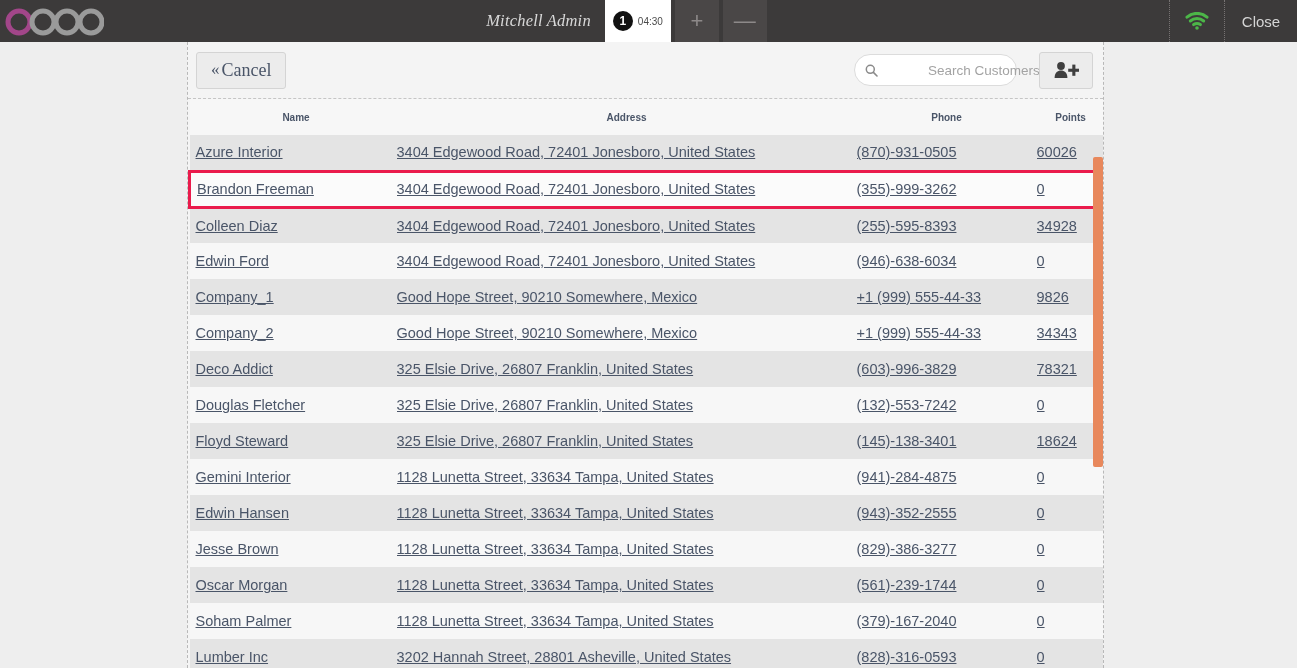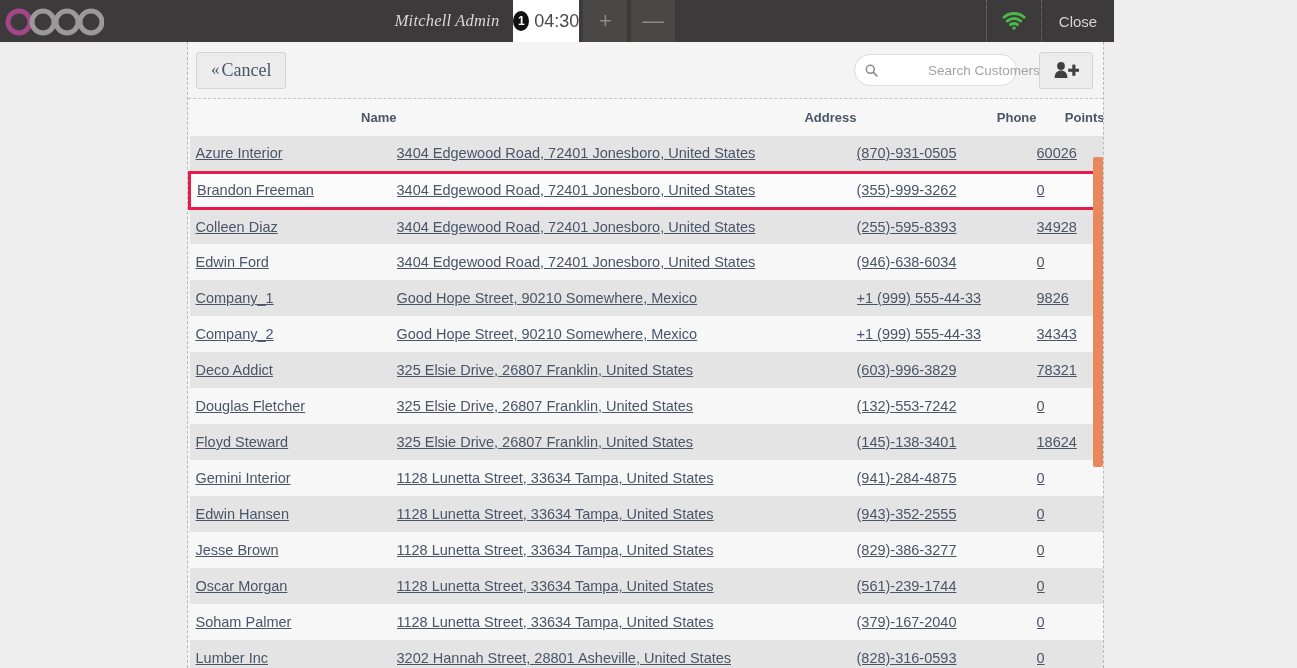--- a/index.html
+++ b/index.html
@@ -6,21 +6,21 @@
   html, body {
     width: 1297px; height: 668px;
     font-family: "Liberation Sans", sans-serif;
     background: #eeeeee;
     overflow: hidden;
   }
 
   
   .topbar {
     position: absolute; top: 0; left: 0;
-    width: 1114px; height: 42px;
+    width: 1297px; height: 42px;
     background: #3c3a3a;
     display: flex; align-items: center;
   }
   .logo {
     margin-left: 4px;
     display: flex; align-items: center;
     height: 42px;
   }
   .logo svg { display: block; }
 
@@ -43,21 +43,21 @@
     display: flex; align-items: center; justify-content: center;
     gap: 5px;
   }
   .order-badge {
     width: 20px; height: 20px; border-radius: 50%;
     background: #111111; color: #ffffff;
     font-size: 12px; font-weight: bold;
     display: flex; align-items: center; justify-content: center;
     line-height: 1;
   }
-  .order-time { color: #4a4a4a; font-size: 18px; }
+  .order-time { color: #4a4a4a; font-size: 10px; }
 
   .tab-btn {
     width: 44px; height: 42px;
     background: #4a4747;
     margin-left: 4px;
     display: flex; align-items: center; justify-content: center;
     color: #8d8989; font-size: 22px; line-height: 1;
   }
 
   .right-tools {
@@ -144,22 +144,22 @@
     height: 570px;
     overflow: hidden;
     border-top: 1px dashed #c5c5c5;
   }
   table.clist {
     width: 915px;
     border-collapse: collapse;
     table-layout: fixed;
   }
   table.clist th {
-    text-align: right;
-    font-size: 13px;
+    text-align: center;
+    font-size: 10px;
     font-weight: bold;
     color: #4a5568;
     background: #f7f7f7;
     padding: 11px 0 11px 0;
     height: 36px;
   }
   table.clist td {
     font-size: 14.5px;
     color: #4a5568;
     height: 36px;

